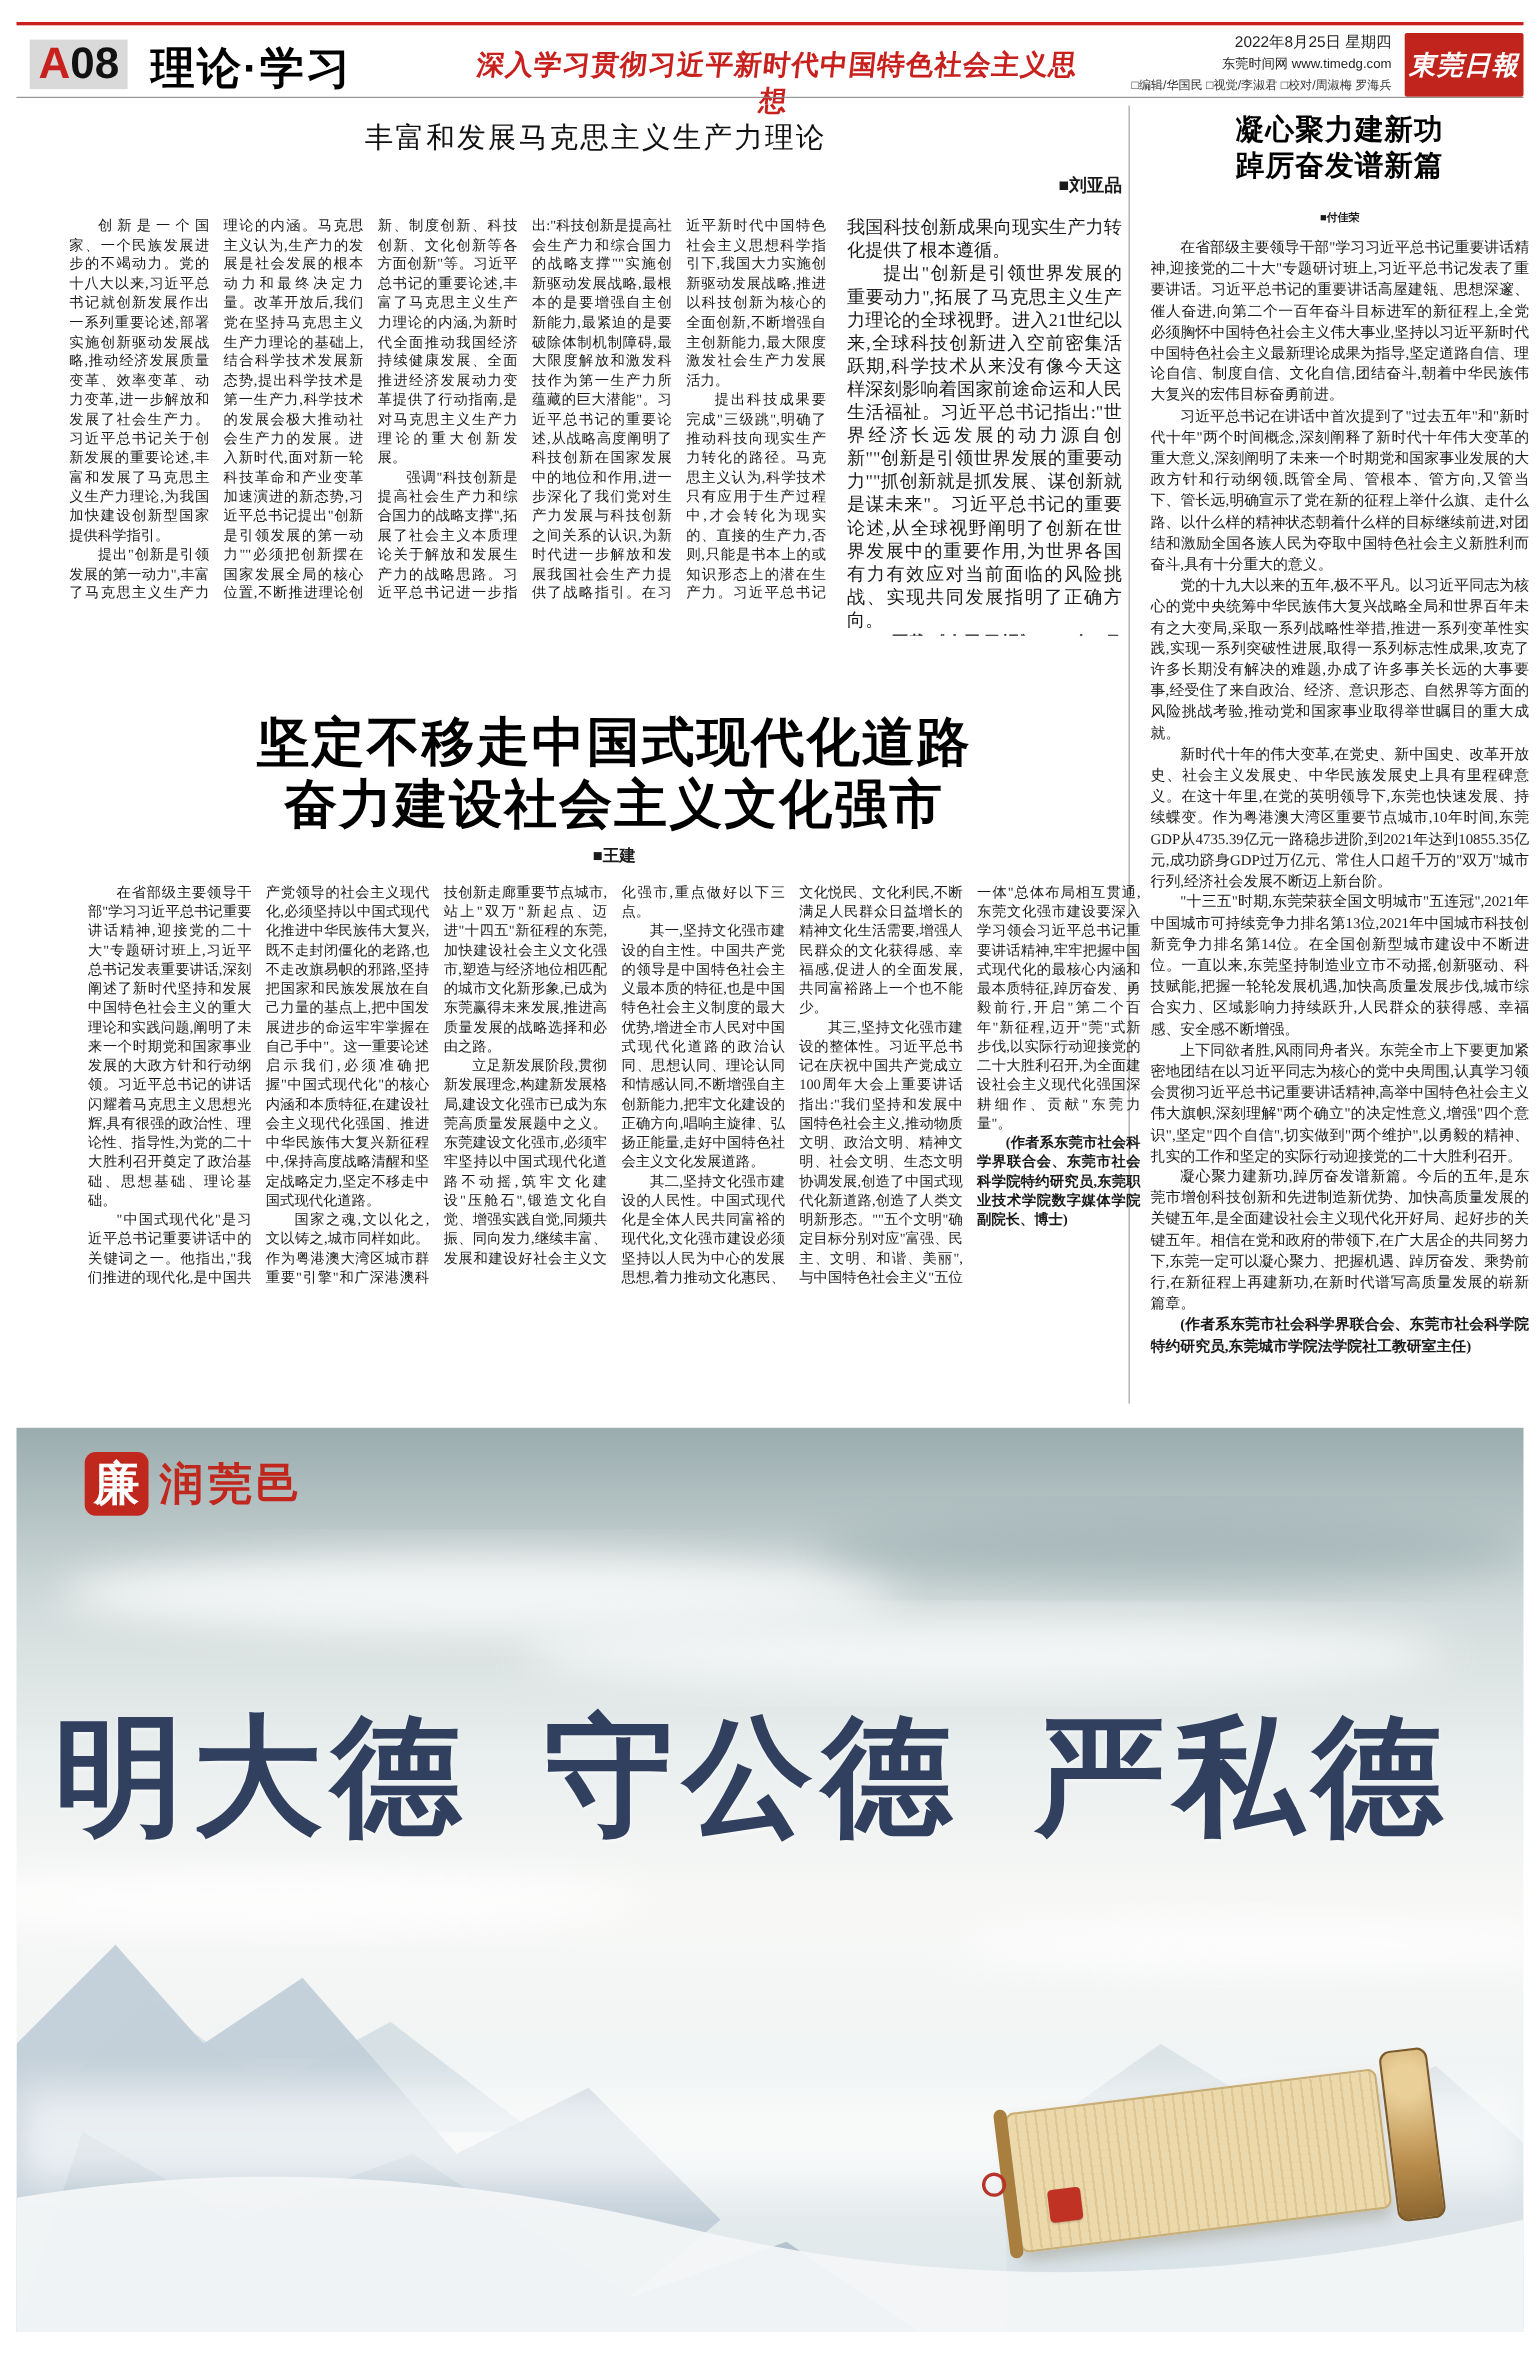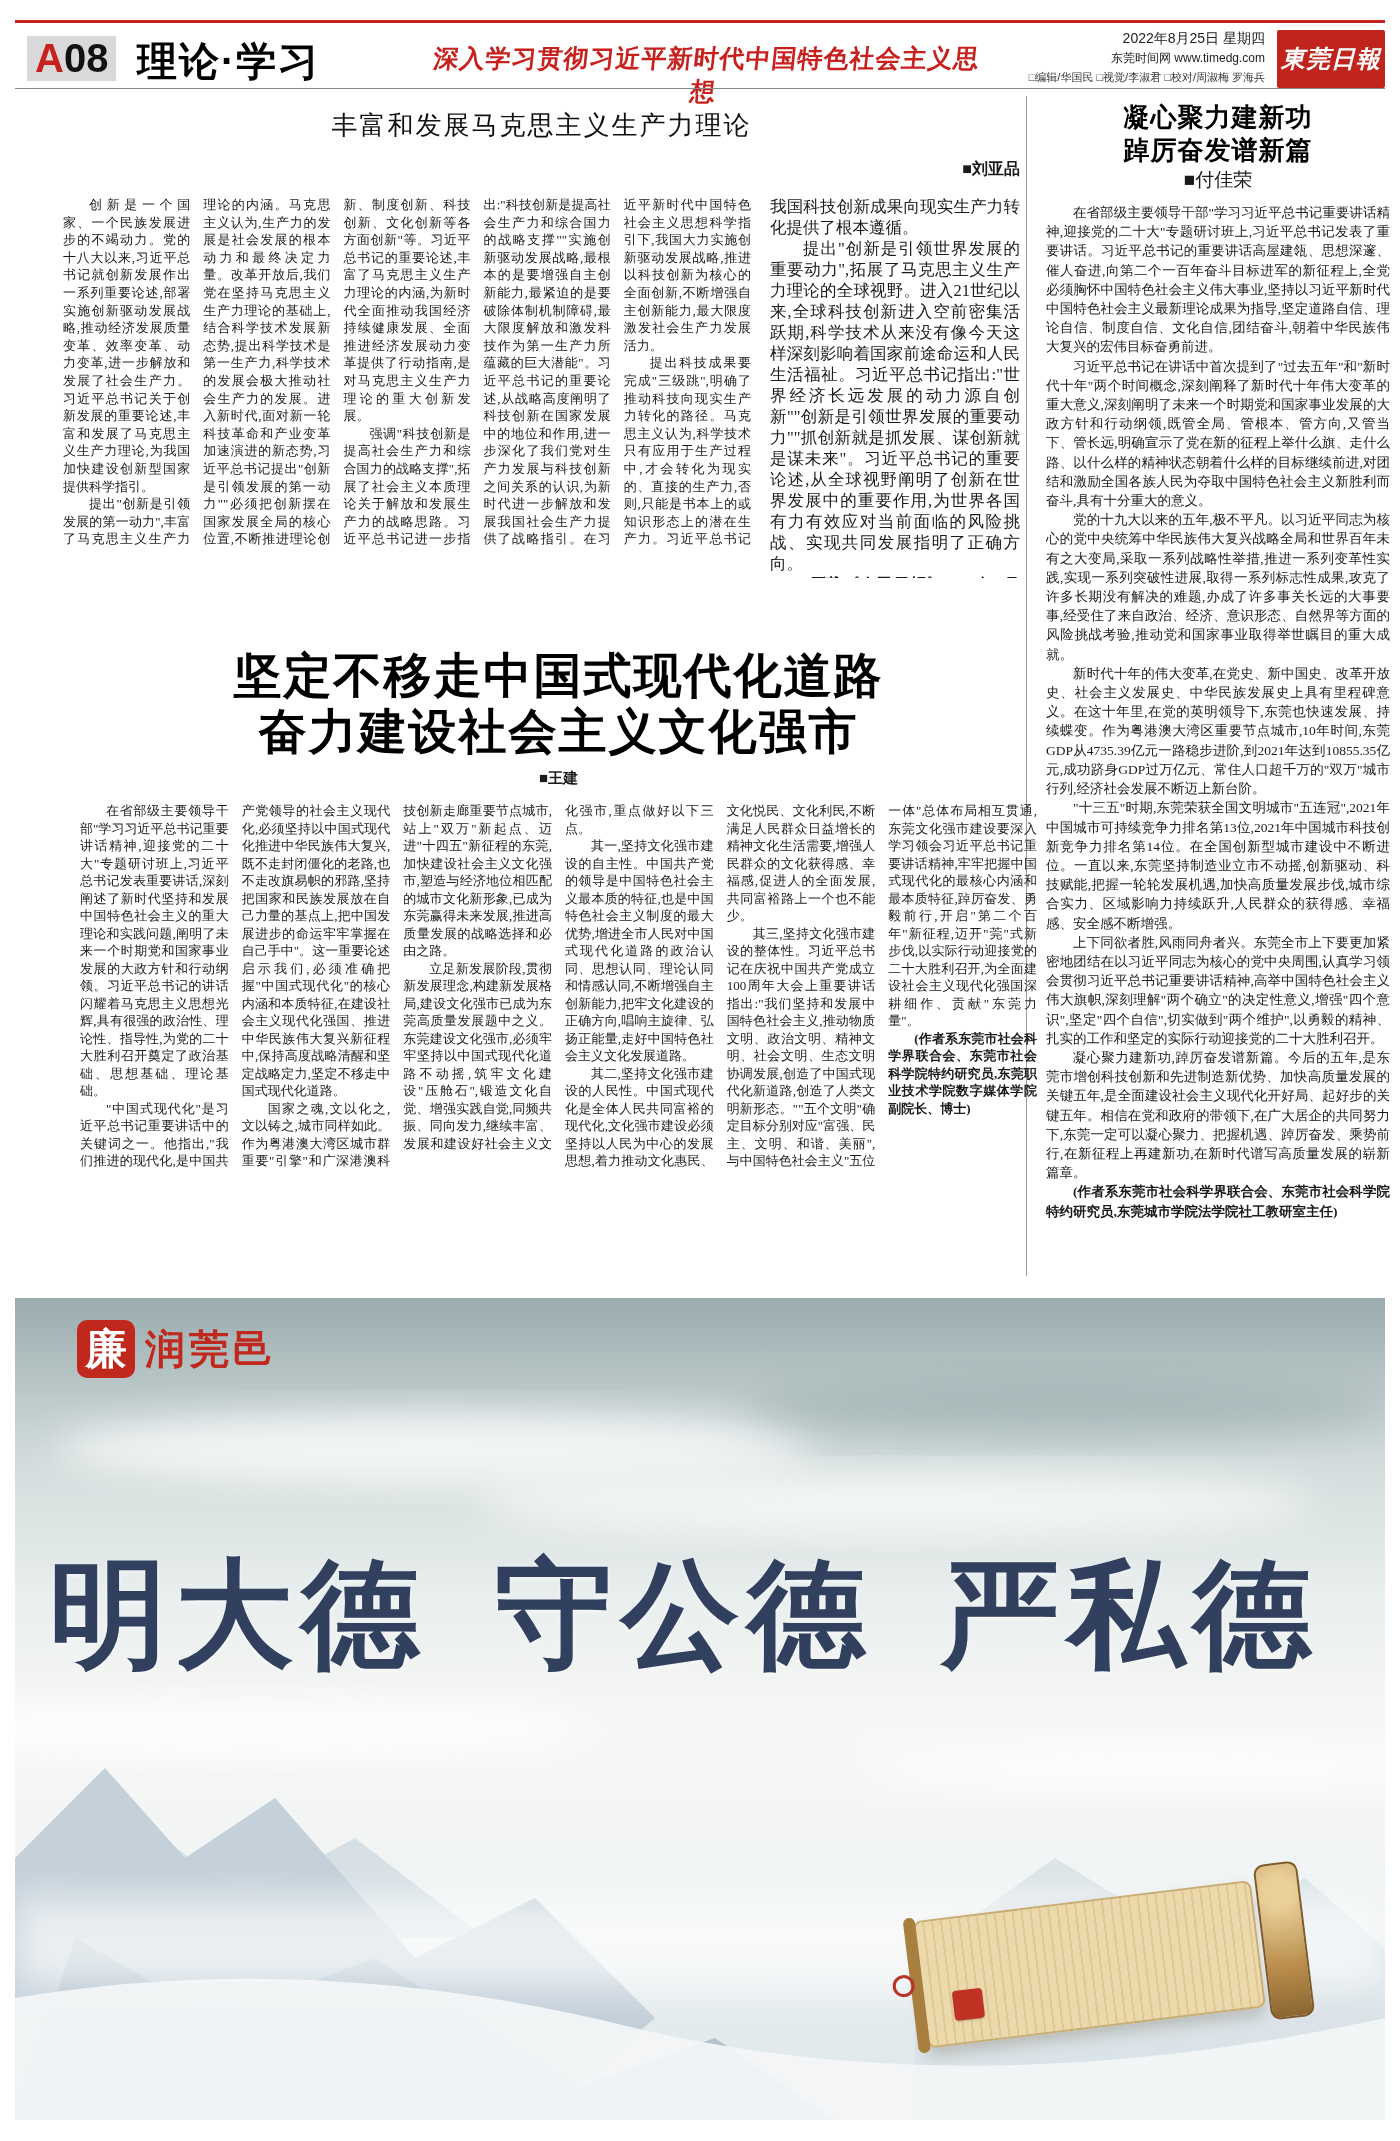--- a/index.html
+++ b/index.html
@@ -54,21 +54,21 @@
                letter-spacing:2px; color:#000; }
   .mid-byline { text-align:center; font-size:15px; font-weight:bold; margin-top:10px;
                 font-family:"Liberation Sans","DejaVu Sans",sans-serif; }
   .mid-cols { margin-top:14px; height:452px; overflow:hidden; column-count:6; column-gap:13px;
               font-size:13px; line-height:17.5px; text-align:justify; }
 
   
   .sidebar { position:absolute; left:1046px; top:102px; width:344px; }
   .side-title { text-align:center; font-size:26px; font-weight:bold; line-height:1.25;
                 letter-spacing:1px; color:#000; }
-  .side-byline { text-align:center; font-size:19px; font-weight:normal; margin-top:0;
+  .side-byline { text-align:center; font-size:10px; font-weight:bold; margin-top:24px;
                  font-family:"Liberation Sans","DejaVu Sans",sans-serif; }
   .sidebar-body { margin-top:10px; height:1130px; overflow:hidden;
                   font-size:13.5px; line-height:19.2px; text-align:justify; }
 
   
   .banner { position:absolute; left:15px; top:1298px; width:1370px; height:822px; overflow:hidden;
             background:linear-gradient(180deg,#9aacae 0%,#b4c2c3 9%,#d3dcdc 20%,#e9eeee 36%,
                                         #f7f8f6 52%,#f1f4f4 70%,#e4ebed 88%,#dde6e9 100%); }
   .banner svg.scene { position:absolute; left:0; top:0; }
   .seal-row { position:absolute; left:62px; top:22px; display:flex; align-items:center; }

